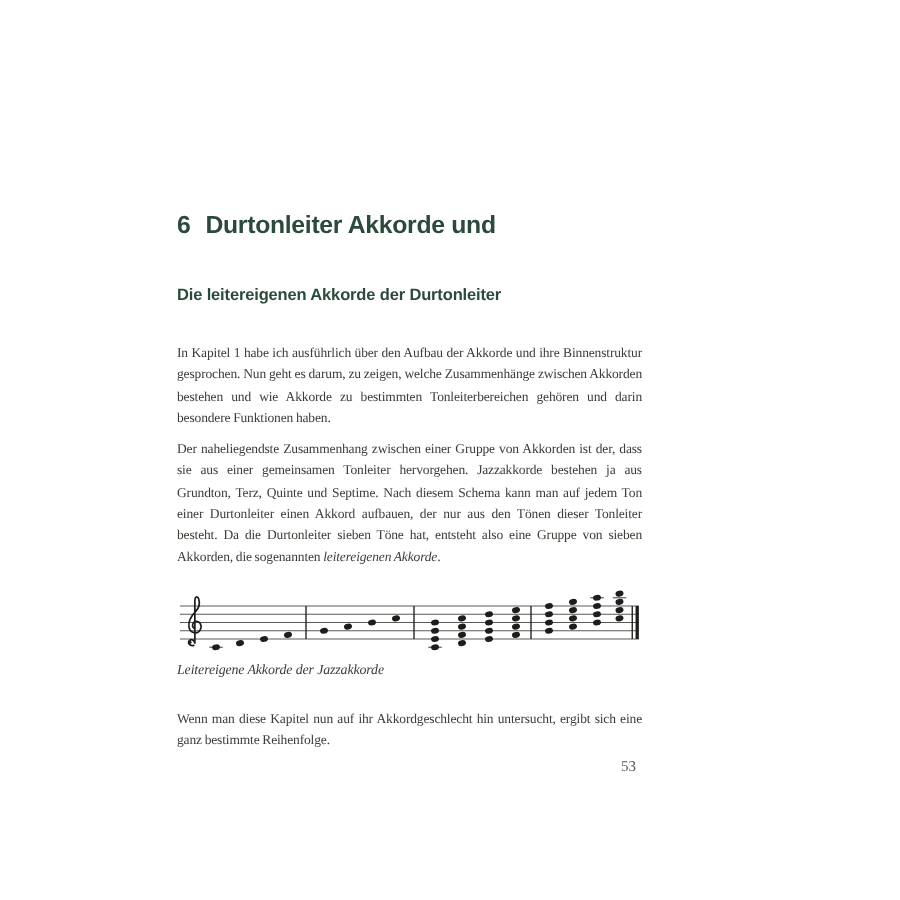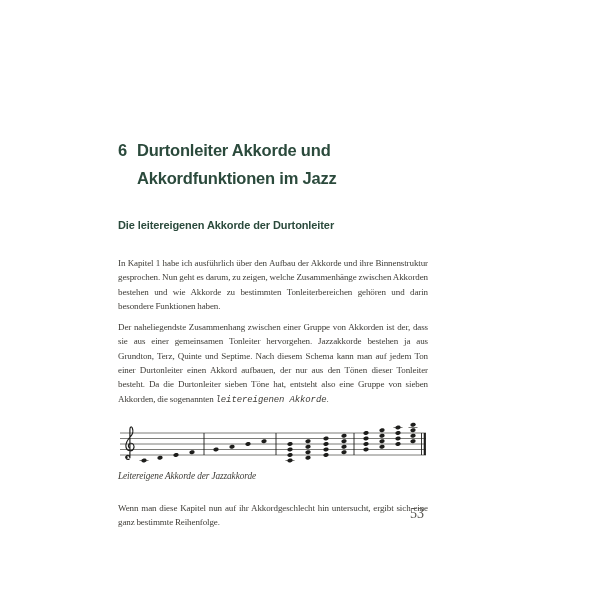--- a/index.html
+++ b/index.html
@@ -21,42 +21,41 @@
     font-family:"Liberation Sans", sans-serif;font-weight:bold;
     font-size:11px;line-height:14px;color:#2b4a3c;letter-spacing:-0.1px;
   }
   p{
     margin:0;font-size:9px;line-height:14.3px;text-align:justify;
     letter-spacing:-0.1px;word-spacing:-0.3px;color:#3e3c37;
   }
   p.p1{margin-top:24px;}
   p.p2{margin-top:7px;}
   p.p3{margin-top:20px;}
-  em{font-style:italic;font-family:Liberation Mono, monospace;}
+  em{font-style:italic;}
   figure{margin:14px 0 0 0;padding:0;}
   .staff-wrap{margin-left:2px;width:306px;height:46px;}
   figcaption{
     margin-top:4px;font-style:italic;font-size:9.3px;color:#3e3c37;
     letter-spacing:-0.1px;
   }
   .folio{
     position:absolute;top:506px;left:118px;width:306px;text-align:right;
-    font-size:14px;color:#55534e;
+    font-size:10px;color:#55534e;
   }
 </style>
 </head>
 <body>
 
 <div class="content">
 
   <h1>
     <span class="ch-num">6</span>
     <span class="ch-title">
       <span>Durtonleiter Akkorde und</span><br>
-      <span>Akkordfunktionen im Jazz</span>
     </span>
   </h1>
 
   <h2>Die leitereigenen Akkorde der Durtonleiter</h2>
 
   <p class="p1">In Kapitel 1 habe ich ausführlich über den Aufbau der Akkorde und ihre Binnenstruktur gesprochen. Nun geht es darum, zu zeigen, welche Zusammenhänge zwischen Akkorden bestehen und wie Akkorde zu bestimmten Tonleiterbereichen gehören und darin besondere Funktionen haben.</p>
 
   <p class="p2"><span>Der naheliegendste Zusammenhang zwischen einer Gruppe von Akkorden ist der, dass sie aus einer gemeinsamen Tonleiter hervorgehen. Jazzakkorde bestehen ja aus Grundton, Terz, Quinte und Septime. Nach diesem Schema kann man auf jedem Ton einer Durtonleiter einen Akkord aufbauen, der nur aus den Tönen dieser Tonleiter besteht. Da die Durtonleiter sieben Töne hat, entsteht also eine Gruppe von sieben Akkorden, die sogenannten </span><em>leitereigenen Akkorde</em><span>.</span></p>
 
   <figure>

